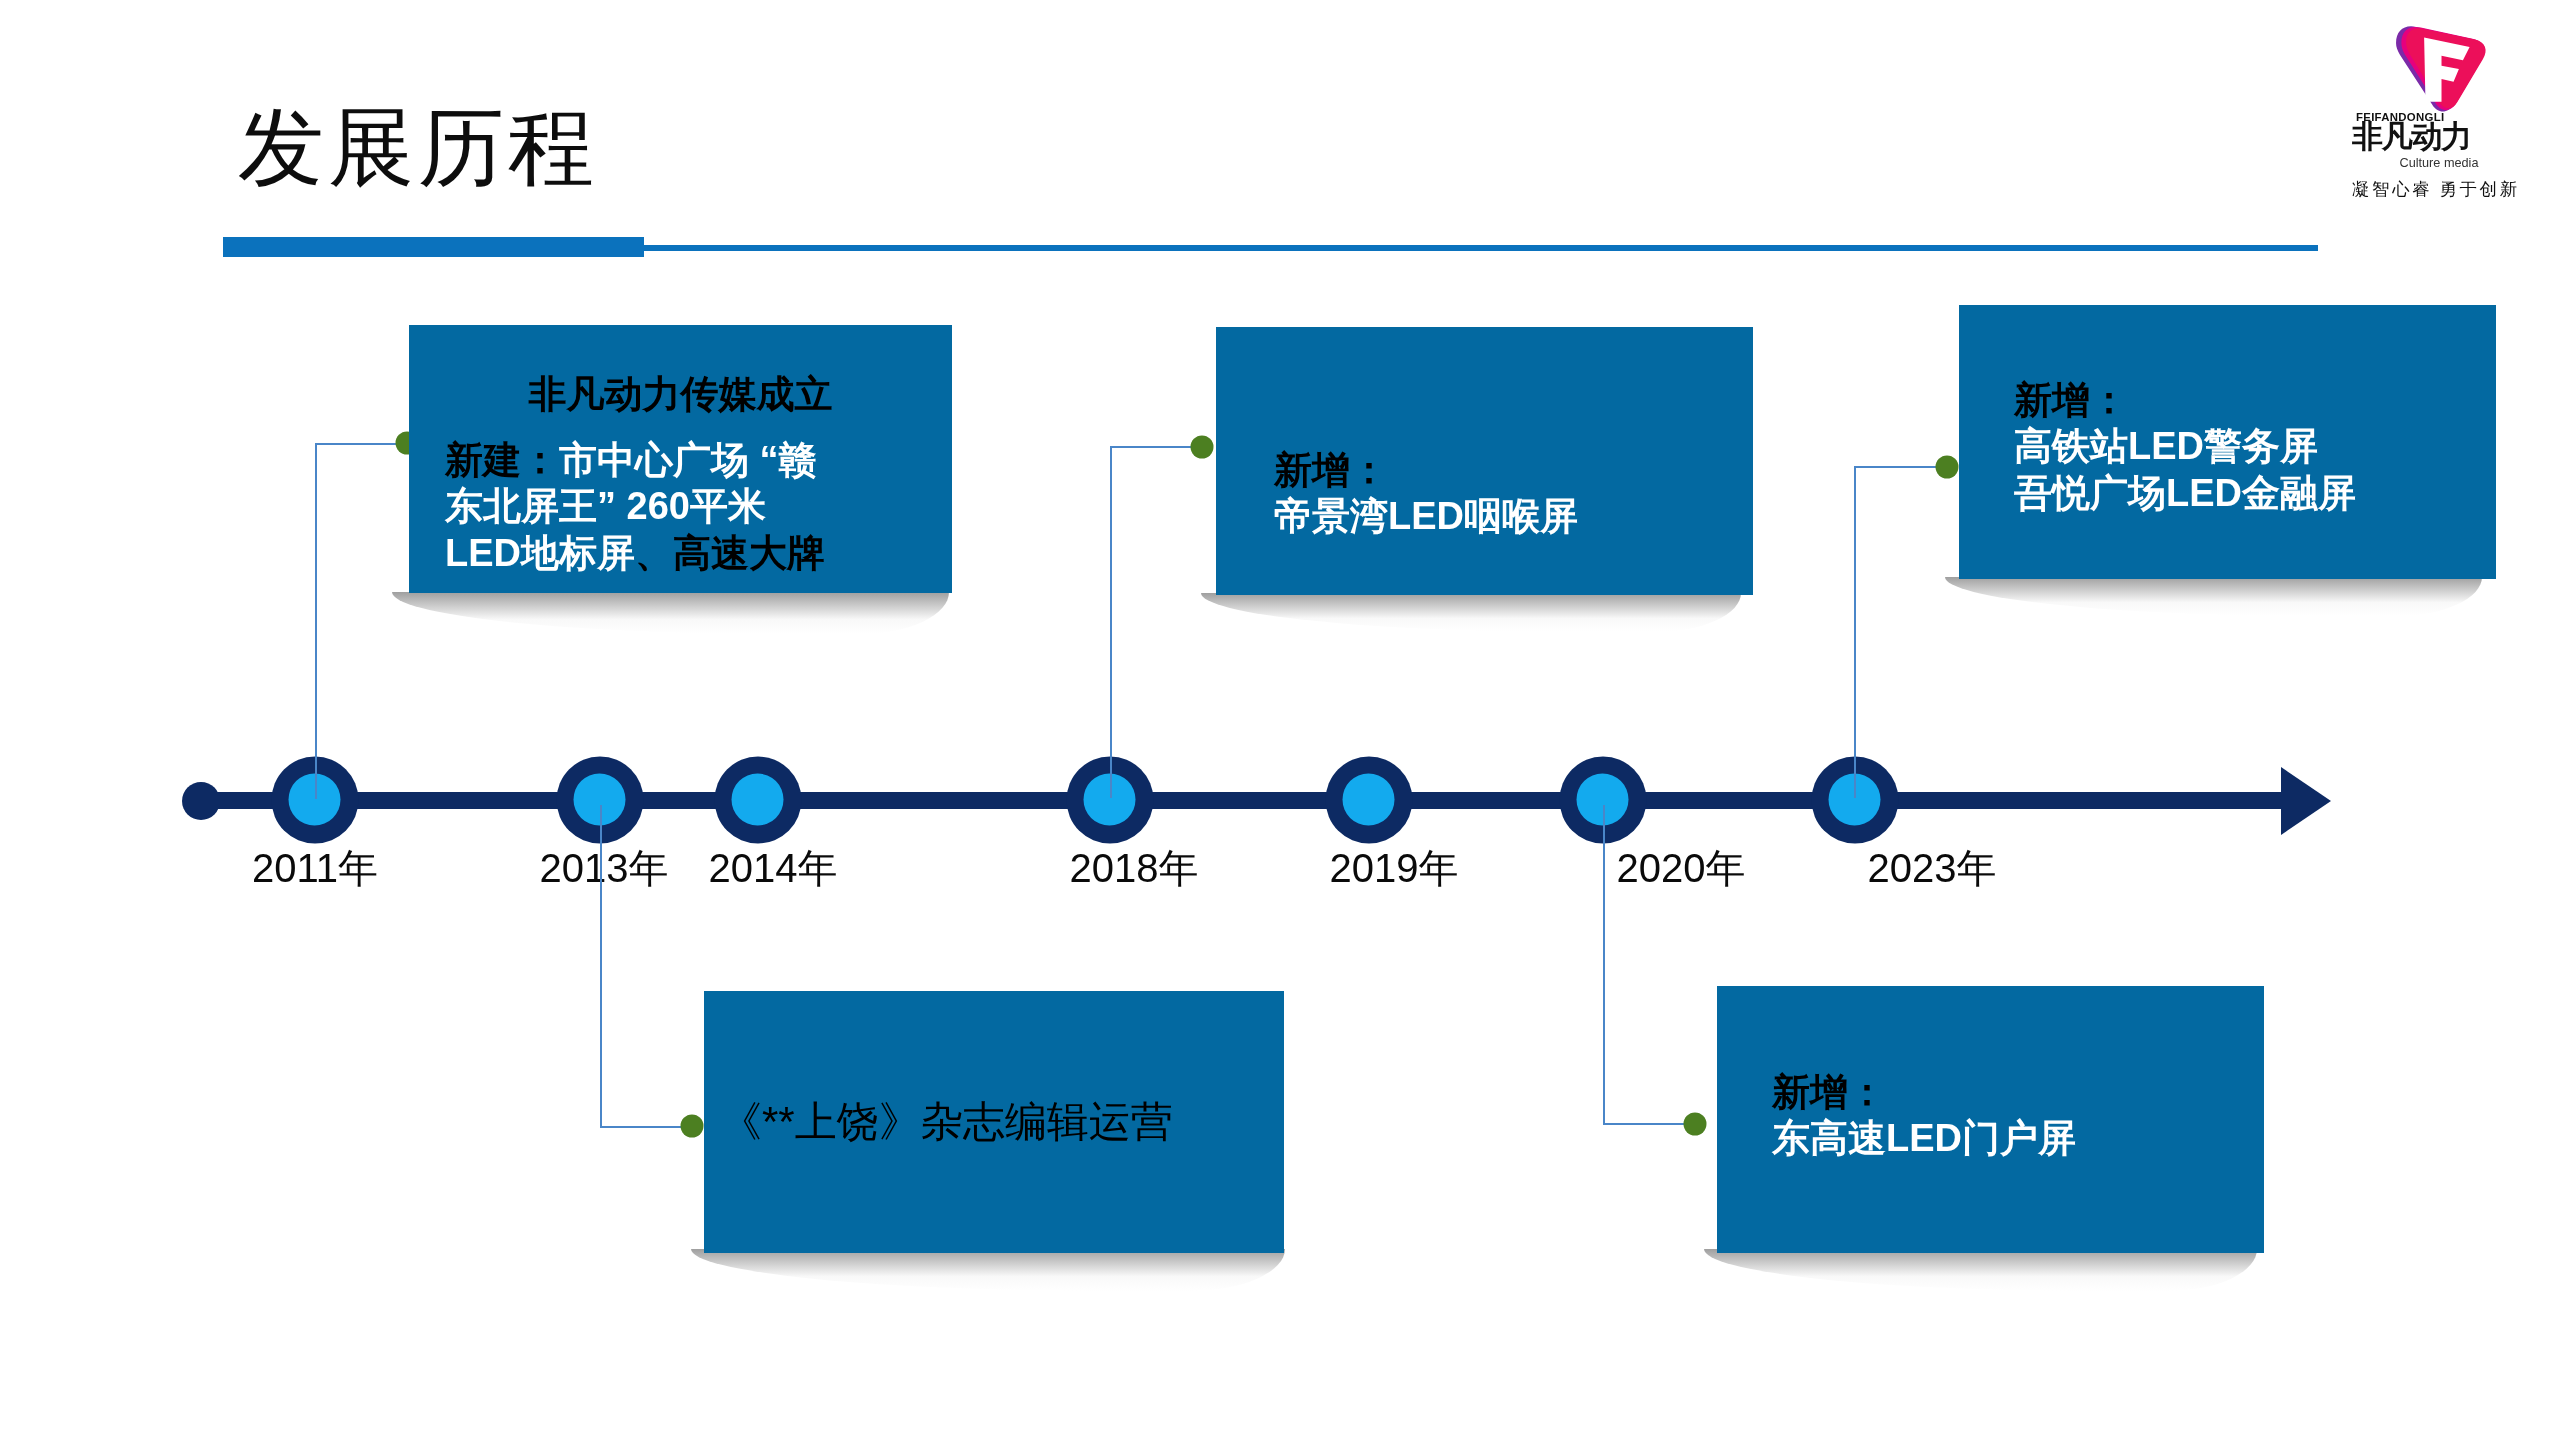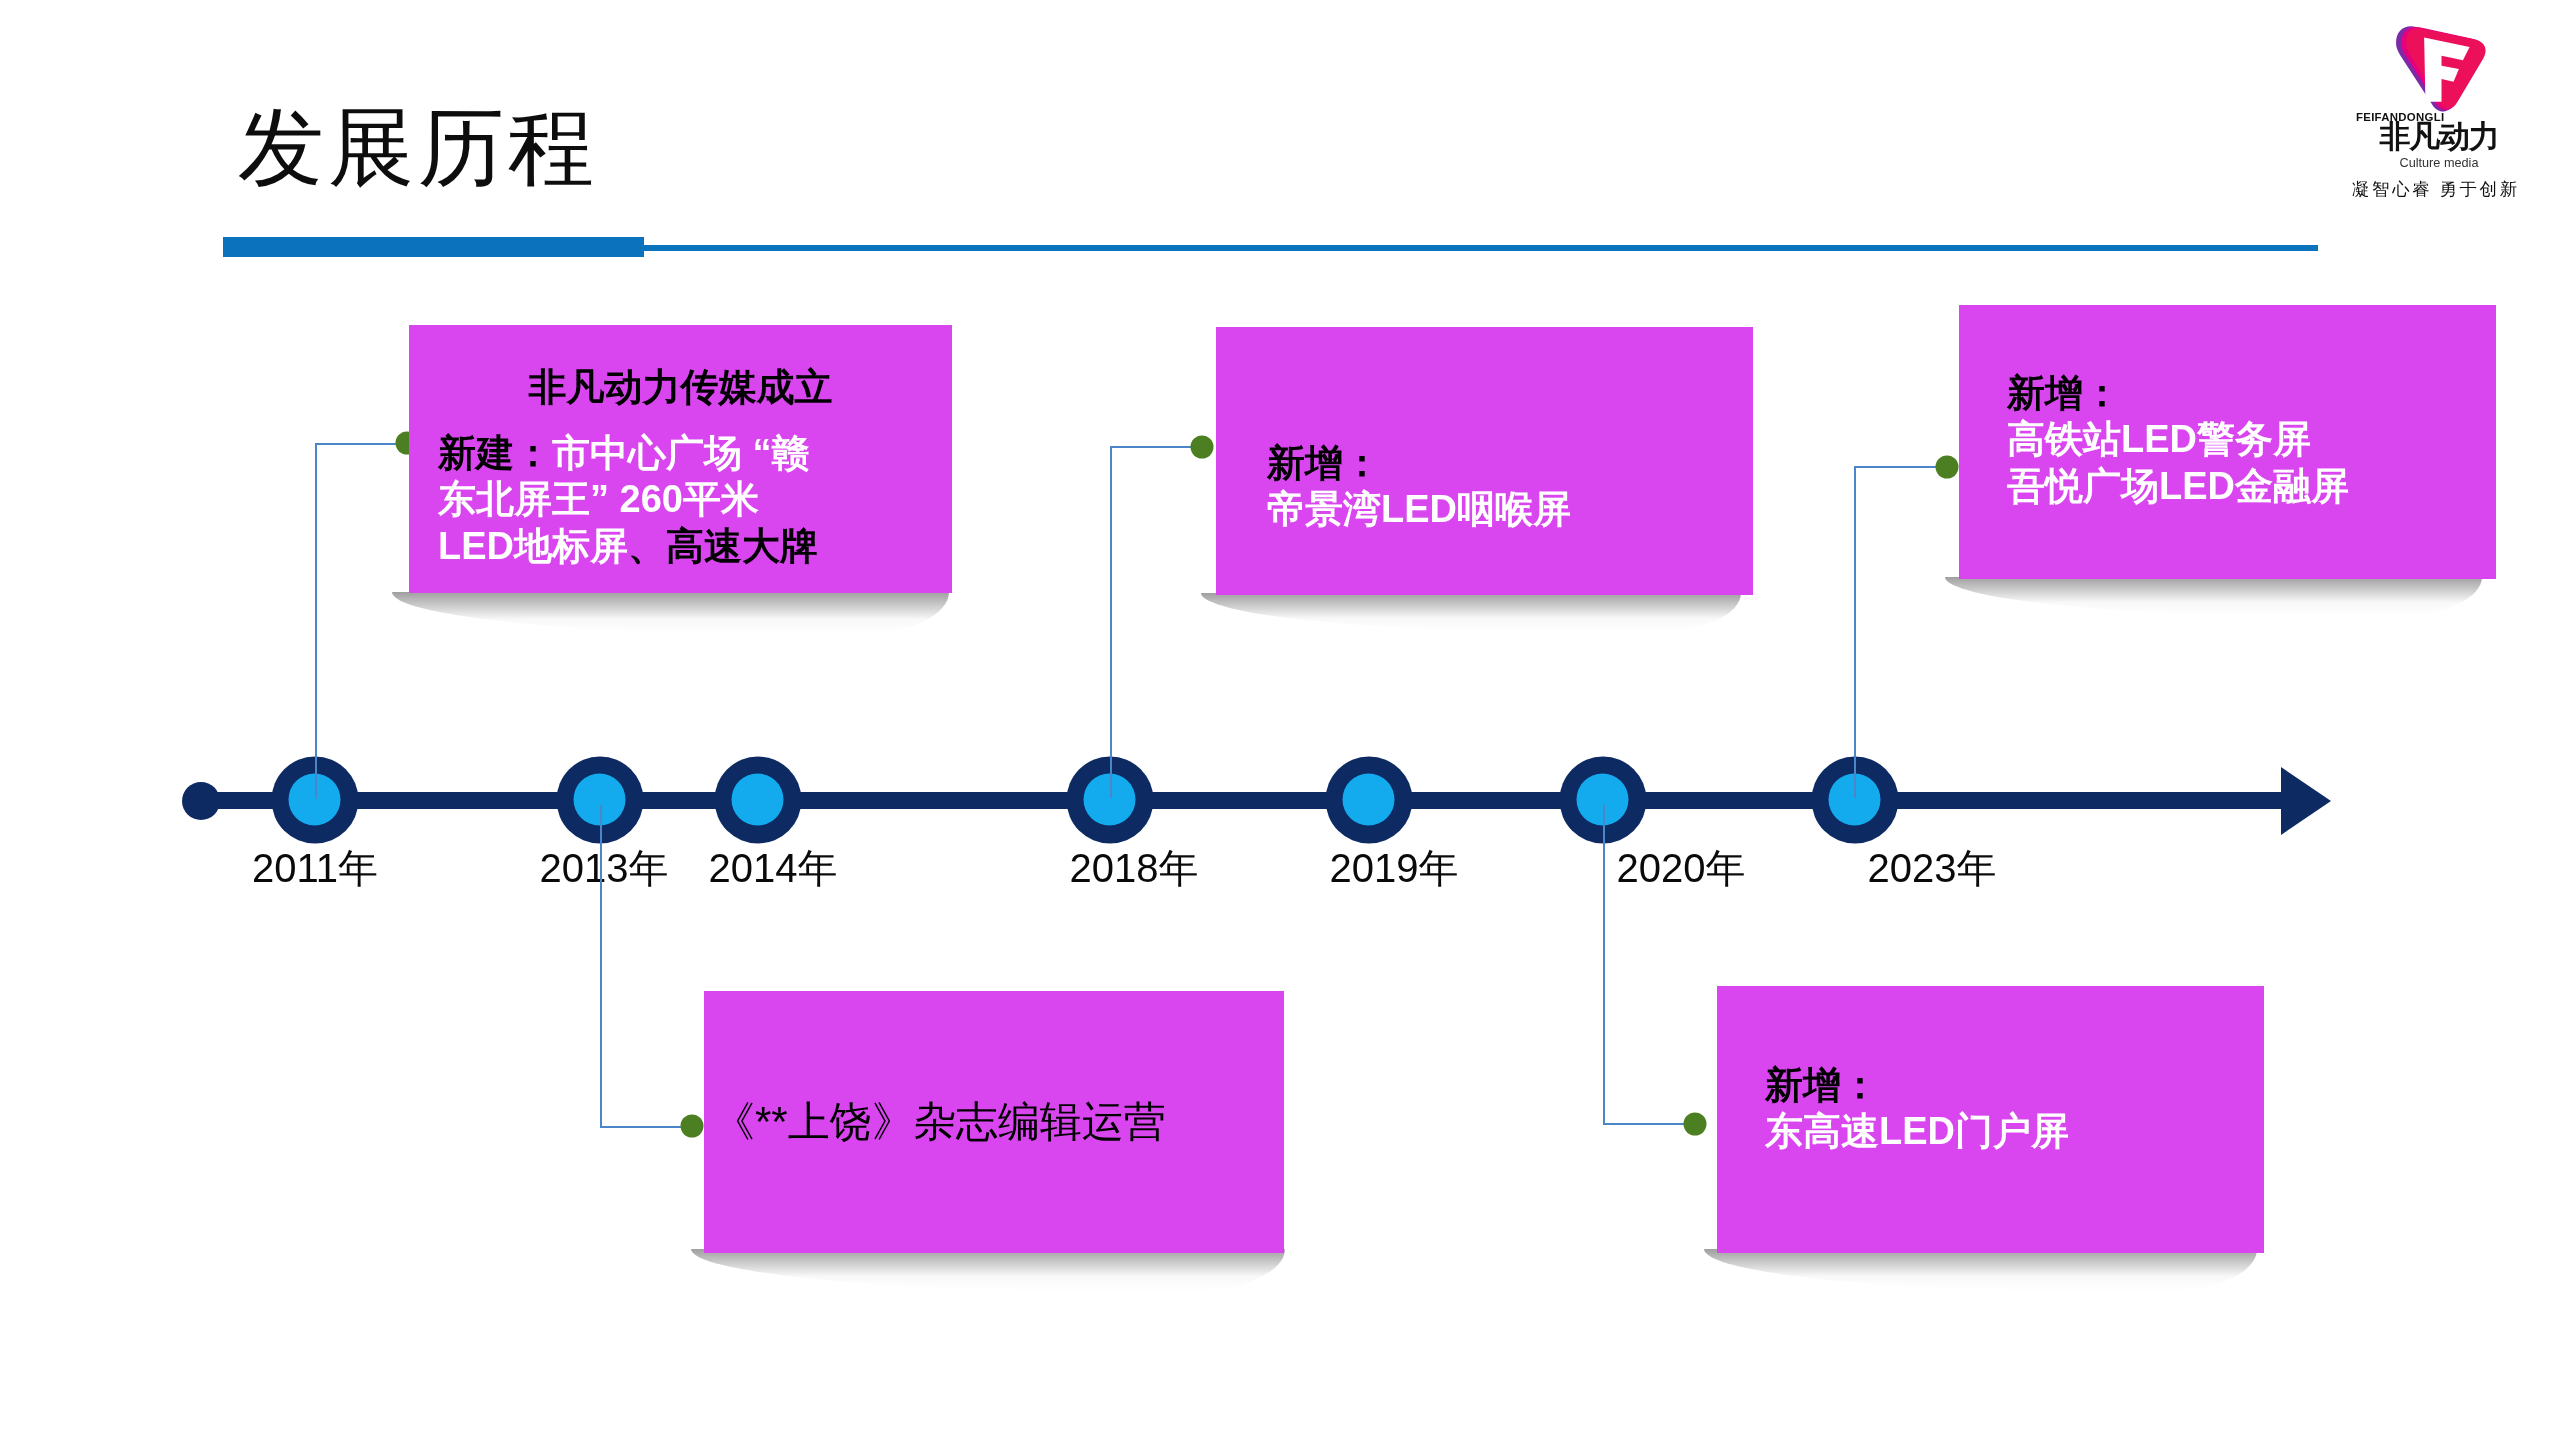--- a/index.html
+++ b/index.html
@@ -41,21 +41,20 @@
 
   
   #logo {
     position: absolute;
     left: 2352px; top: 20px;
     width: 174px; height: 201px;
   }
   .logo-mark { position: absolute; left: 32px; top: 0px; width: 107px; height: 94px; }
   .logo-cn {
     position: absolute; left: 0; top: 101px; width: 174px;
-    text-align: center;
     font-size: 31px; font-weight: 700; color: #111;
     letter-spacing: -1.3px; line-height: 1;
   }
   .logo-latin {
     position: absolute; left: 4px; top: 91px; width: 101px;
     text-align: left;
     font-size: 11.4px; font-weight: 700; color: #111; letter-spacing: 0.3px;
   }
   .logo-sub {
     position: absolute; left: 0; top: 136px; width: 174px;
@@ -125,22 +124,22 @@
     position: absolute;
     width: 23px; height: 23px;
     border-radius: 50%;
     background: #4C7F21;
     transform: translate(-50%, -50%);
   }
 
   
   .card {
     position: absolute;
-    background: #d946ef;
-    padding: 9px;
+    background: #0369a1;
+    padding: 16px;
   }
   .card-shadow {
     position: absolute;
     background: linear-gradient(to bottom, rgba(80,80,80,0.55) 0%, rgba(200,200,200,0.12) 65%, rgba(255,255,255,0) 100%);
     border-bottom-left-radius: 70% 100%;
     border-bottom-right-radius: 16% 100%;
     pointer-events: none;
   }
   .card-inner { position: relative; width: 100%; height: 100%; }
   .card-title {

